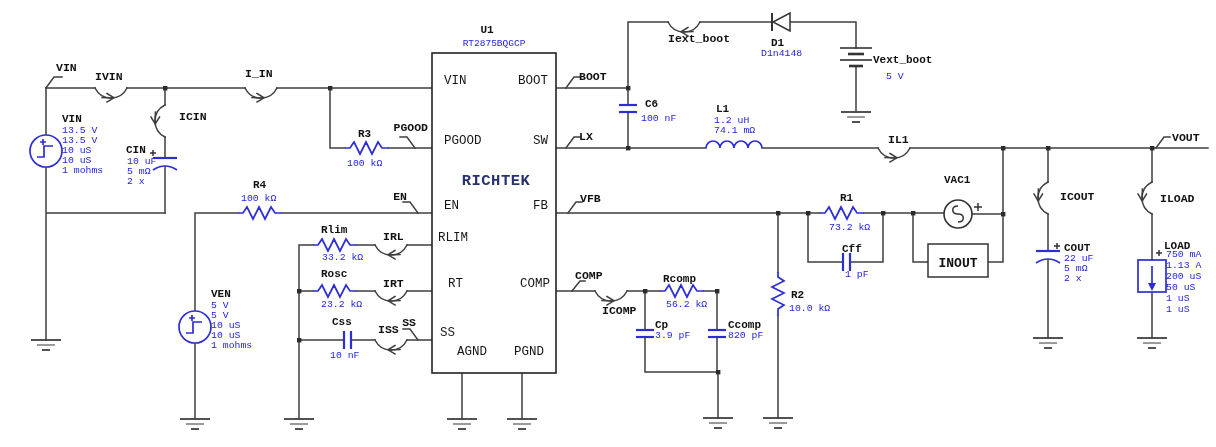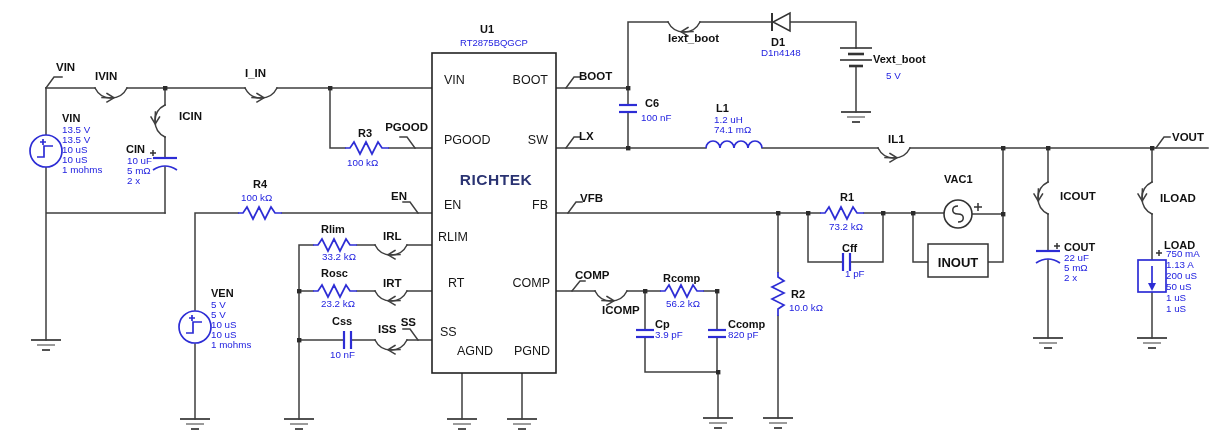--- a/index.html
+++ b/index.html
@@ -1,16 +1,16 @@
 <!DOCTYPE html>
 <html><head>
 <meta charset="utf-8">
 <style>
   html,body{margin:0;padding:0;background:#fff;}
-  .canvas{position:relative;width:1216px;height:447px;background:#fff;font-family:Liberation Sans, sans-serif;}
+  .canvas{position:relative;width:1216px;height:447px;background:#fff;font-family:Liberation Mono, monospace;}
   .wire{stroke:#3f3f3f;stroke-width:1.5;fill:none;stroke-linecap:square;}
   .blk{stroke:#333;stroke-width:1.5;fill:none;}
   .blue{stroke:#2d2dd5;stroke-width:1.7;fill:none;}
   .blue2{stroke:#2d2dd5;stroke-width:2.2;fill:none;}
   .fillw{fill:#fff;}
   .dot{fill:#2b2b2b;stroke:none;}
   .name{font-size:11px;font-weight:bold;fill:#111;}
   .val{font-size:9.8px;fill:#2323e0;}
   .flagt{font-size:11.5px;font-weight:bold;fill:#111;}
   .pin{font-size:12.5px;fill:#161616;}

